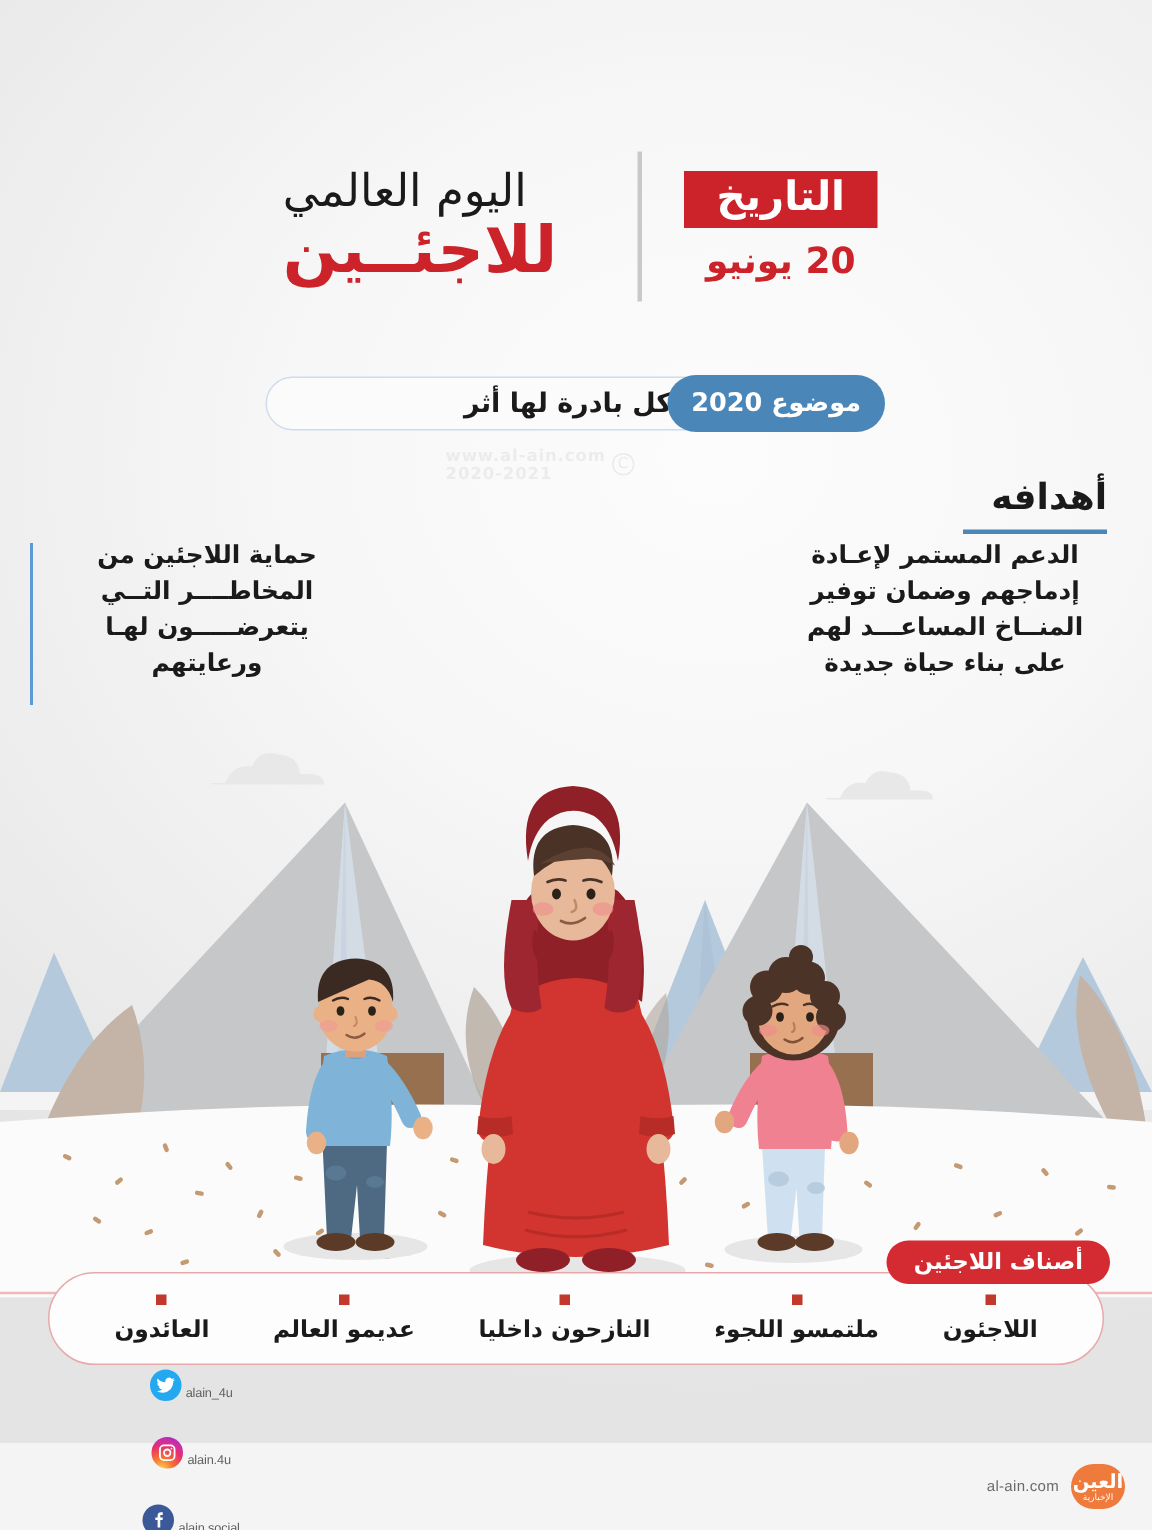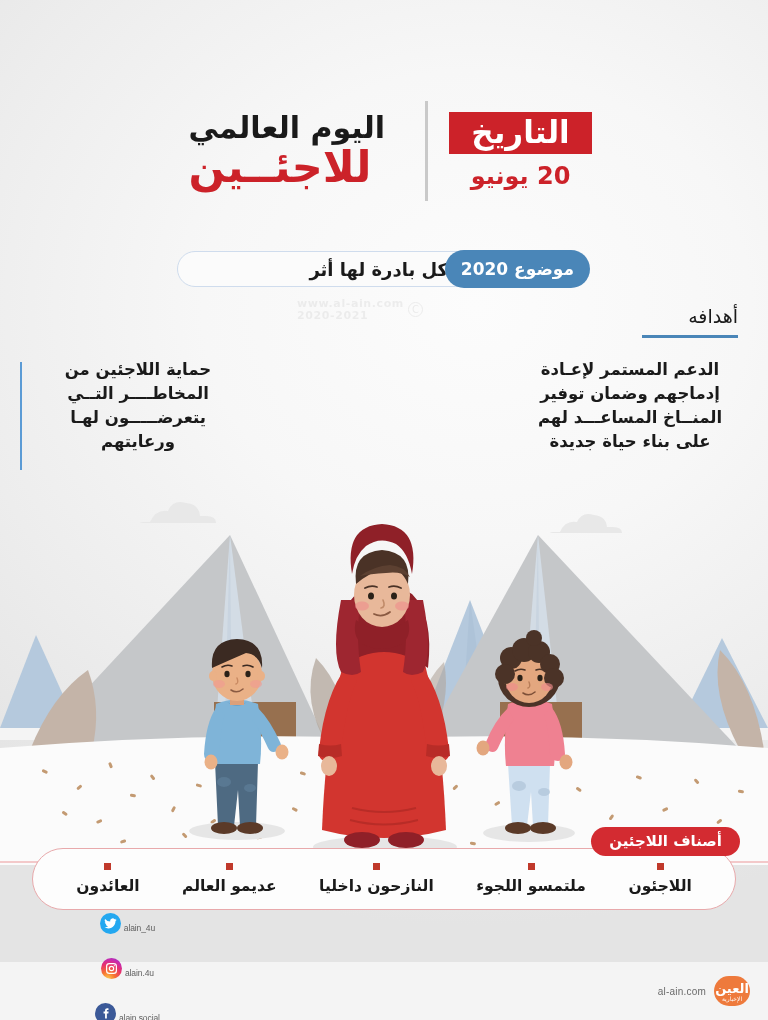--- a/index.html
+++ b/index.html
@@ -31,21 +31,21 @@
     gap: 0px;
   }
   #title-block {
     width: 248px;
     padding-left: 16px;
     text-align: left;
     direction: rtl;
   }
   #title-line1 {
     font-size: 30px;
-    font-weight: bold;
+    font-weight: normal;
     color: #1a1a1a;
     letter-spacing: -0.5px;
     line-height: 1.15;
     white-space: nowrap;
   }
   #title-line2 {
     font-size: 43px;
     font-weight: bold;
     color: #cc2229;
     line-height: 1.12;
@@ -59,21 +59,21 @@
     margin: 0 18px 0 4px;
   }
   #date-block {
     width: 150px;
     text-align: center;
   }
   #date-label {
     display: inline-block;
     background: #cc2229;
     color: #ffffff;
-    font-size: 31px;
+    font-size: 27px;
     font-weight: bold;
     padding: 3px 22px 5px 22px;
     line-height: 1.1;
   }
   #date-value {
     margin-top: 9px;
     color: #cc2229;
     font-size: 24px;
     font-weight: bold;
     line-height: 1.1;
@@ -156,25 +156,26 @@
   }
 
   
   #goals-heading-wrap {
     position: absolute;
     top: 305px; right: 30px;
     width: 240px;
     text-align: right;
   }
   #goals-heading {
-    font-size: 19px;
-    font-weight: normal;
+    font-size: 24px;
+    font-weight: bold;
     color: #1a1a1a;
     display: inline-block;
     padding-bottom: 5px;
+    margin-top: 12px;
   }
   #goals-underline {
     width: 96px;
     height: 3px;
     background: #4a86b8;
     margin-top: 3px;
     margin-right: 0;
     margin-left: auto;
   }
   #goals-row {

